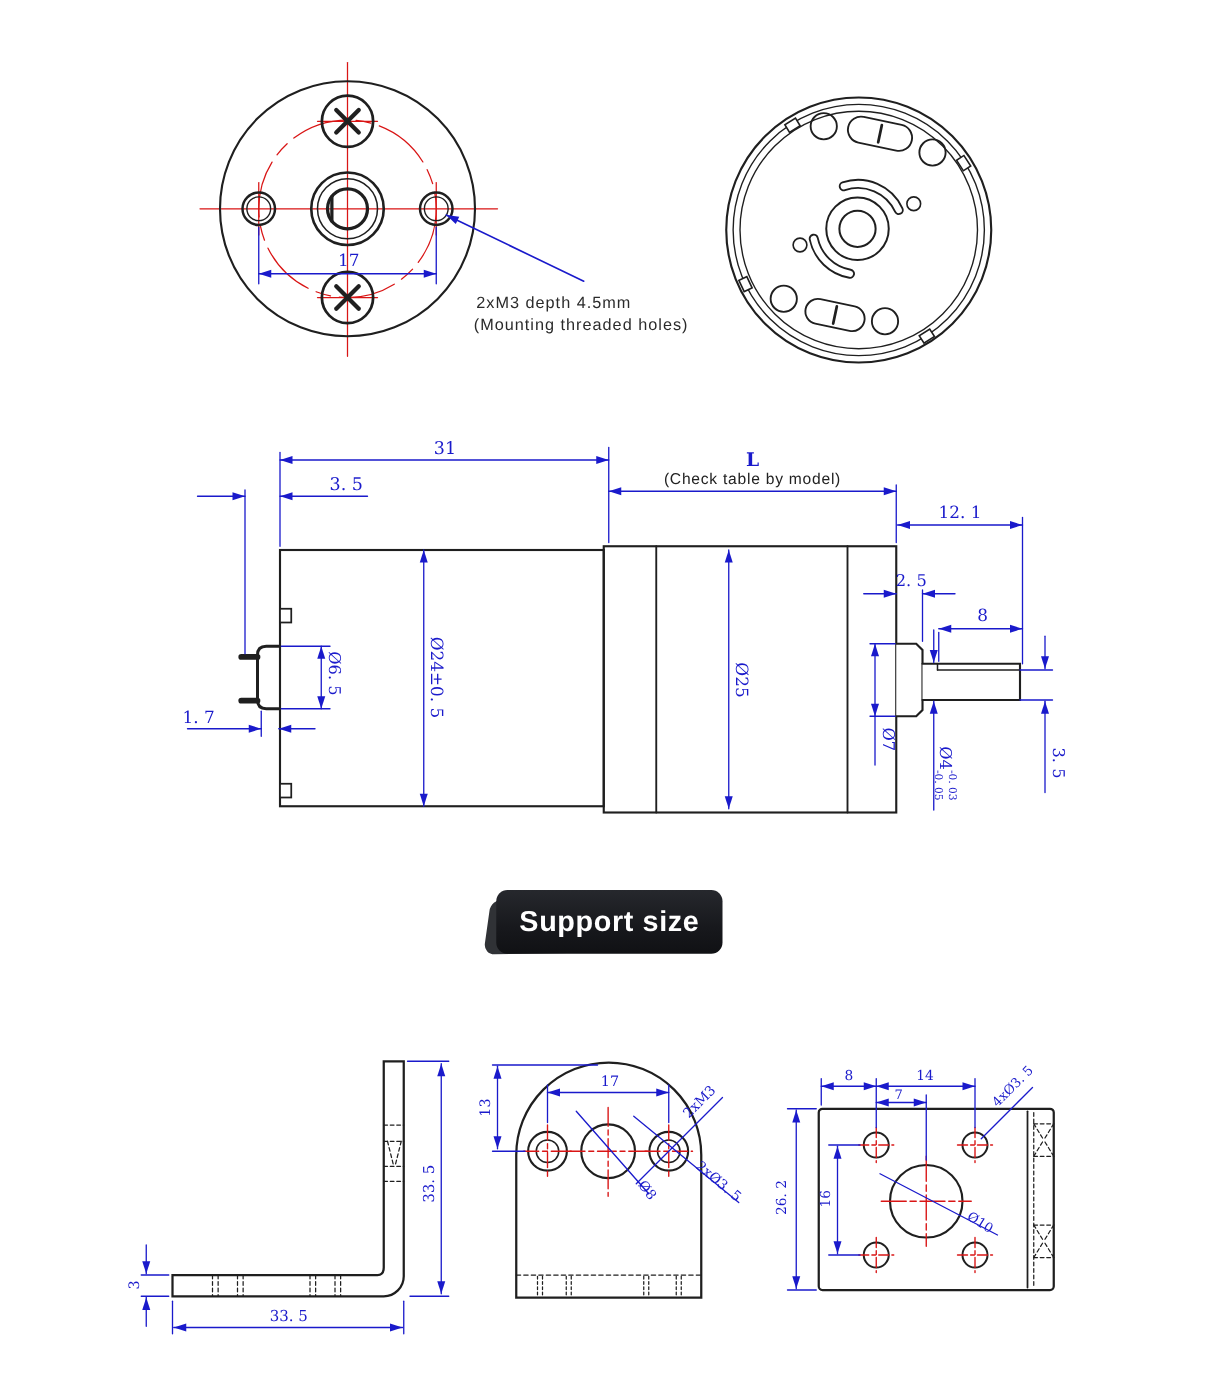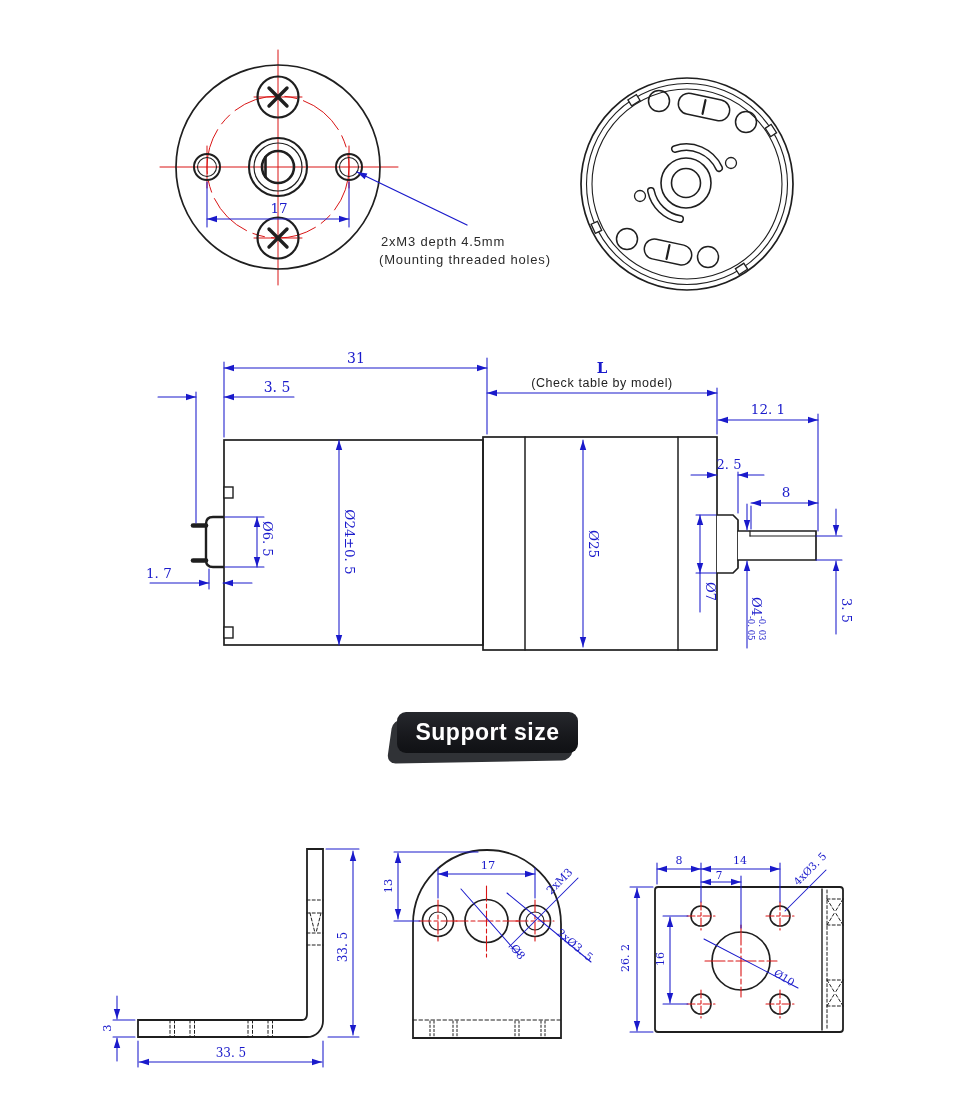--- a/index.html
+++ b/index.html
@@ -4,21 +4,21 @@
 <style>
   html,body{margin:0;padding:0;background:#ffffff;}
   .page{position:relative;width:969px;height:1107px;background:#ffffff;overflow:hidden;
         font-family:"Liberation Sans",sans-serif;}
   svg text{user-select:none;}
   .dim{font-family:"DejaVu Serif",serif;fill:#1a1acb;}
   .anno{font-family:"Liberation Sans",sans-serif;fill:#2b2b2b;letter-spacing:.8px;}
   .note{font-family:"Liberation Sans",sans-serif;fill:#222;letter-spacing:.6px;}
   .badge-back{position:absolute;left:390px;top:718px;width:184px;height:44px;background:#303236;
               border-radius:9px;transform:skewX(-9deg) rotate(-1deg);}
-  .badge{position:absolute;left:397px;top:712px;width:181px;height:41px;border-radius:9px;
+  .badge{position:absolute;left:397px;top:712px;width:181px;height:51px;border-radius:9px;
          background:linear-gradient(180deg,#26282d 0%,#17181c 60%,#101114 100%);
          display:flex;align-items:center;justify-content:center;
          color:#fff;font-weight:bold;font-size:23px;letter-spacing:.5px;}
 </style>
 </head>
 <body>
 
 <div class="page">
 <svg width="969" height="1107" viewBox="0 0 969 1107">
   <defs>

